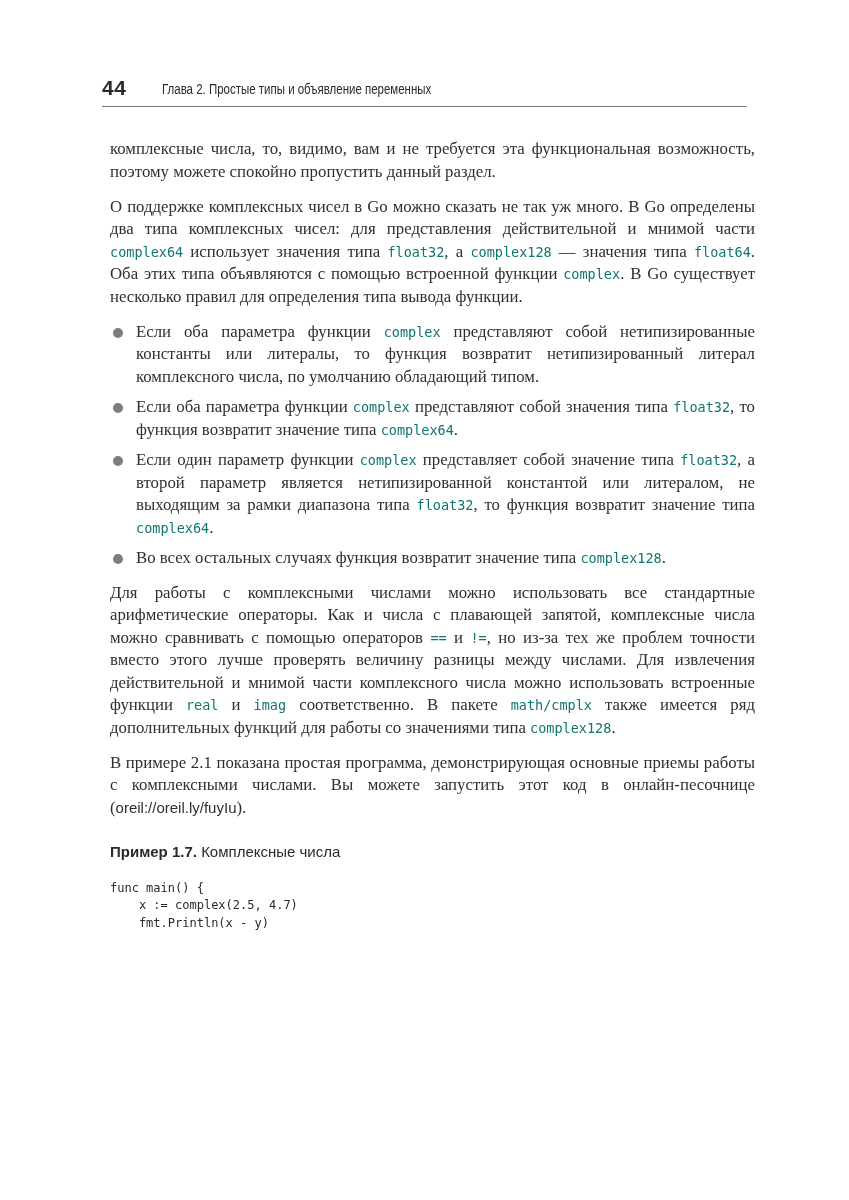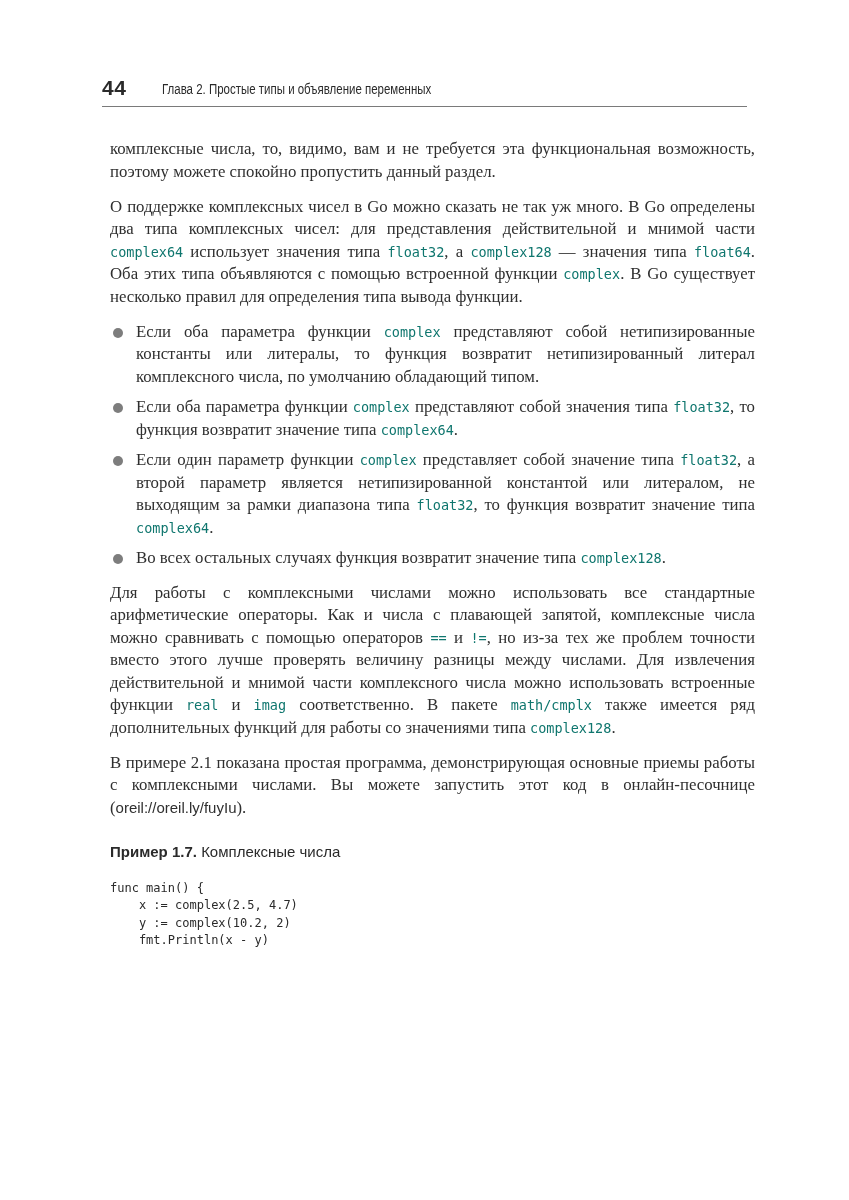--- a/index.html
+++ b/index.html
@@ -38,15 +38,15 @@
       <li><span class="bullet-dot"></span><span>Если один параметр функции <code>complex</code> представляет собой значение типа <code>float32</code>, а второй параметр является нетипизированной константой или литералом, не выходящим за рамки диапазона типа <code>float32</code>, то функция возвратит значение типа <code>complex64</code>.</span></li>
       <li><span class="bullet-dot"></span><span>Во всех остальных случаях функция возвратит значение типа <code>complex128</code>.</span></li>
     </ul>
     <p>Для работы с комплексными числами можно использовать все стандартные арифметические операторы. Как и числа с плавающей запятой, комплексные числа можно сравнивать с помощью операторов <code>==</code> и <code>!=</code>, но из-за тех же проблем точности вместо этого лучше проверять величину разницы между числами. Для извлечения действительной и мнимой части комплексного числа можно использовать встроенные функции <code>real</code> и <code>imag</code> соответственно. В пакете <code>math/cmplx</code> также имеется ряд дополнительных функций для работы со значениями типа <code>complex128</code>.</p>
     <p>В примере 2.1 показана простая программа, демонстрирующая основные приемы работы с комплексными числами. Вы можете запустить этот код в онлайн-песочнице (<span class="link">oreil://oreil.ly/fuyIu</span>).</p>
 
     <div class="example-caption">
       <b>Пример 1.7.</b>
       <span>Комплексные числа</span>
     </div>
-    <pre class="code"><span class="code-line">func main() {</span><span class="code-line">    x := complex(2.5, 4.7)</span><span class="code-line">    y := complex(10.2, 2)</span><span class="code-line">    fmt.Println(x - y)</span></pre>
+    <pre class="code"><span class="code-line">func main() {</span><span class="code-line">    x := complex(2.5, 4.7)</span><span class="code-line">    fmt.Println(x - y)</span></pre>
   </div>
 </div>
 
 </body></html>

